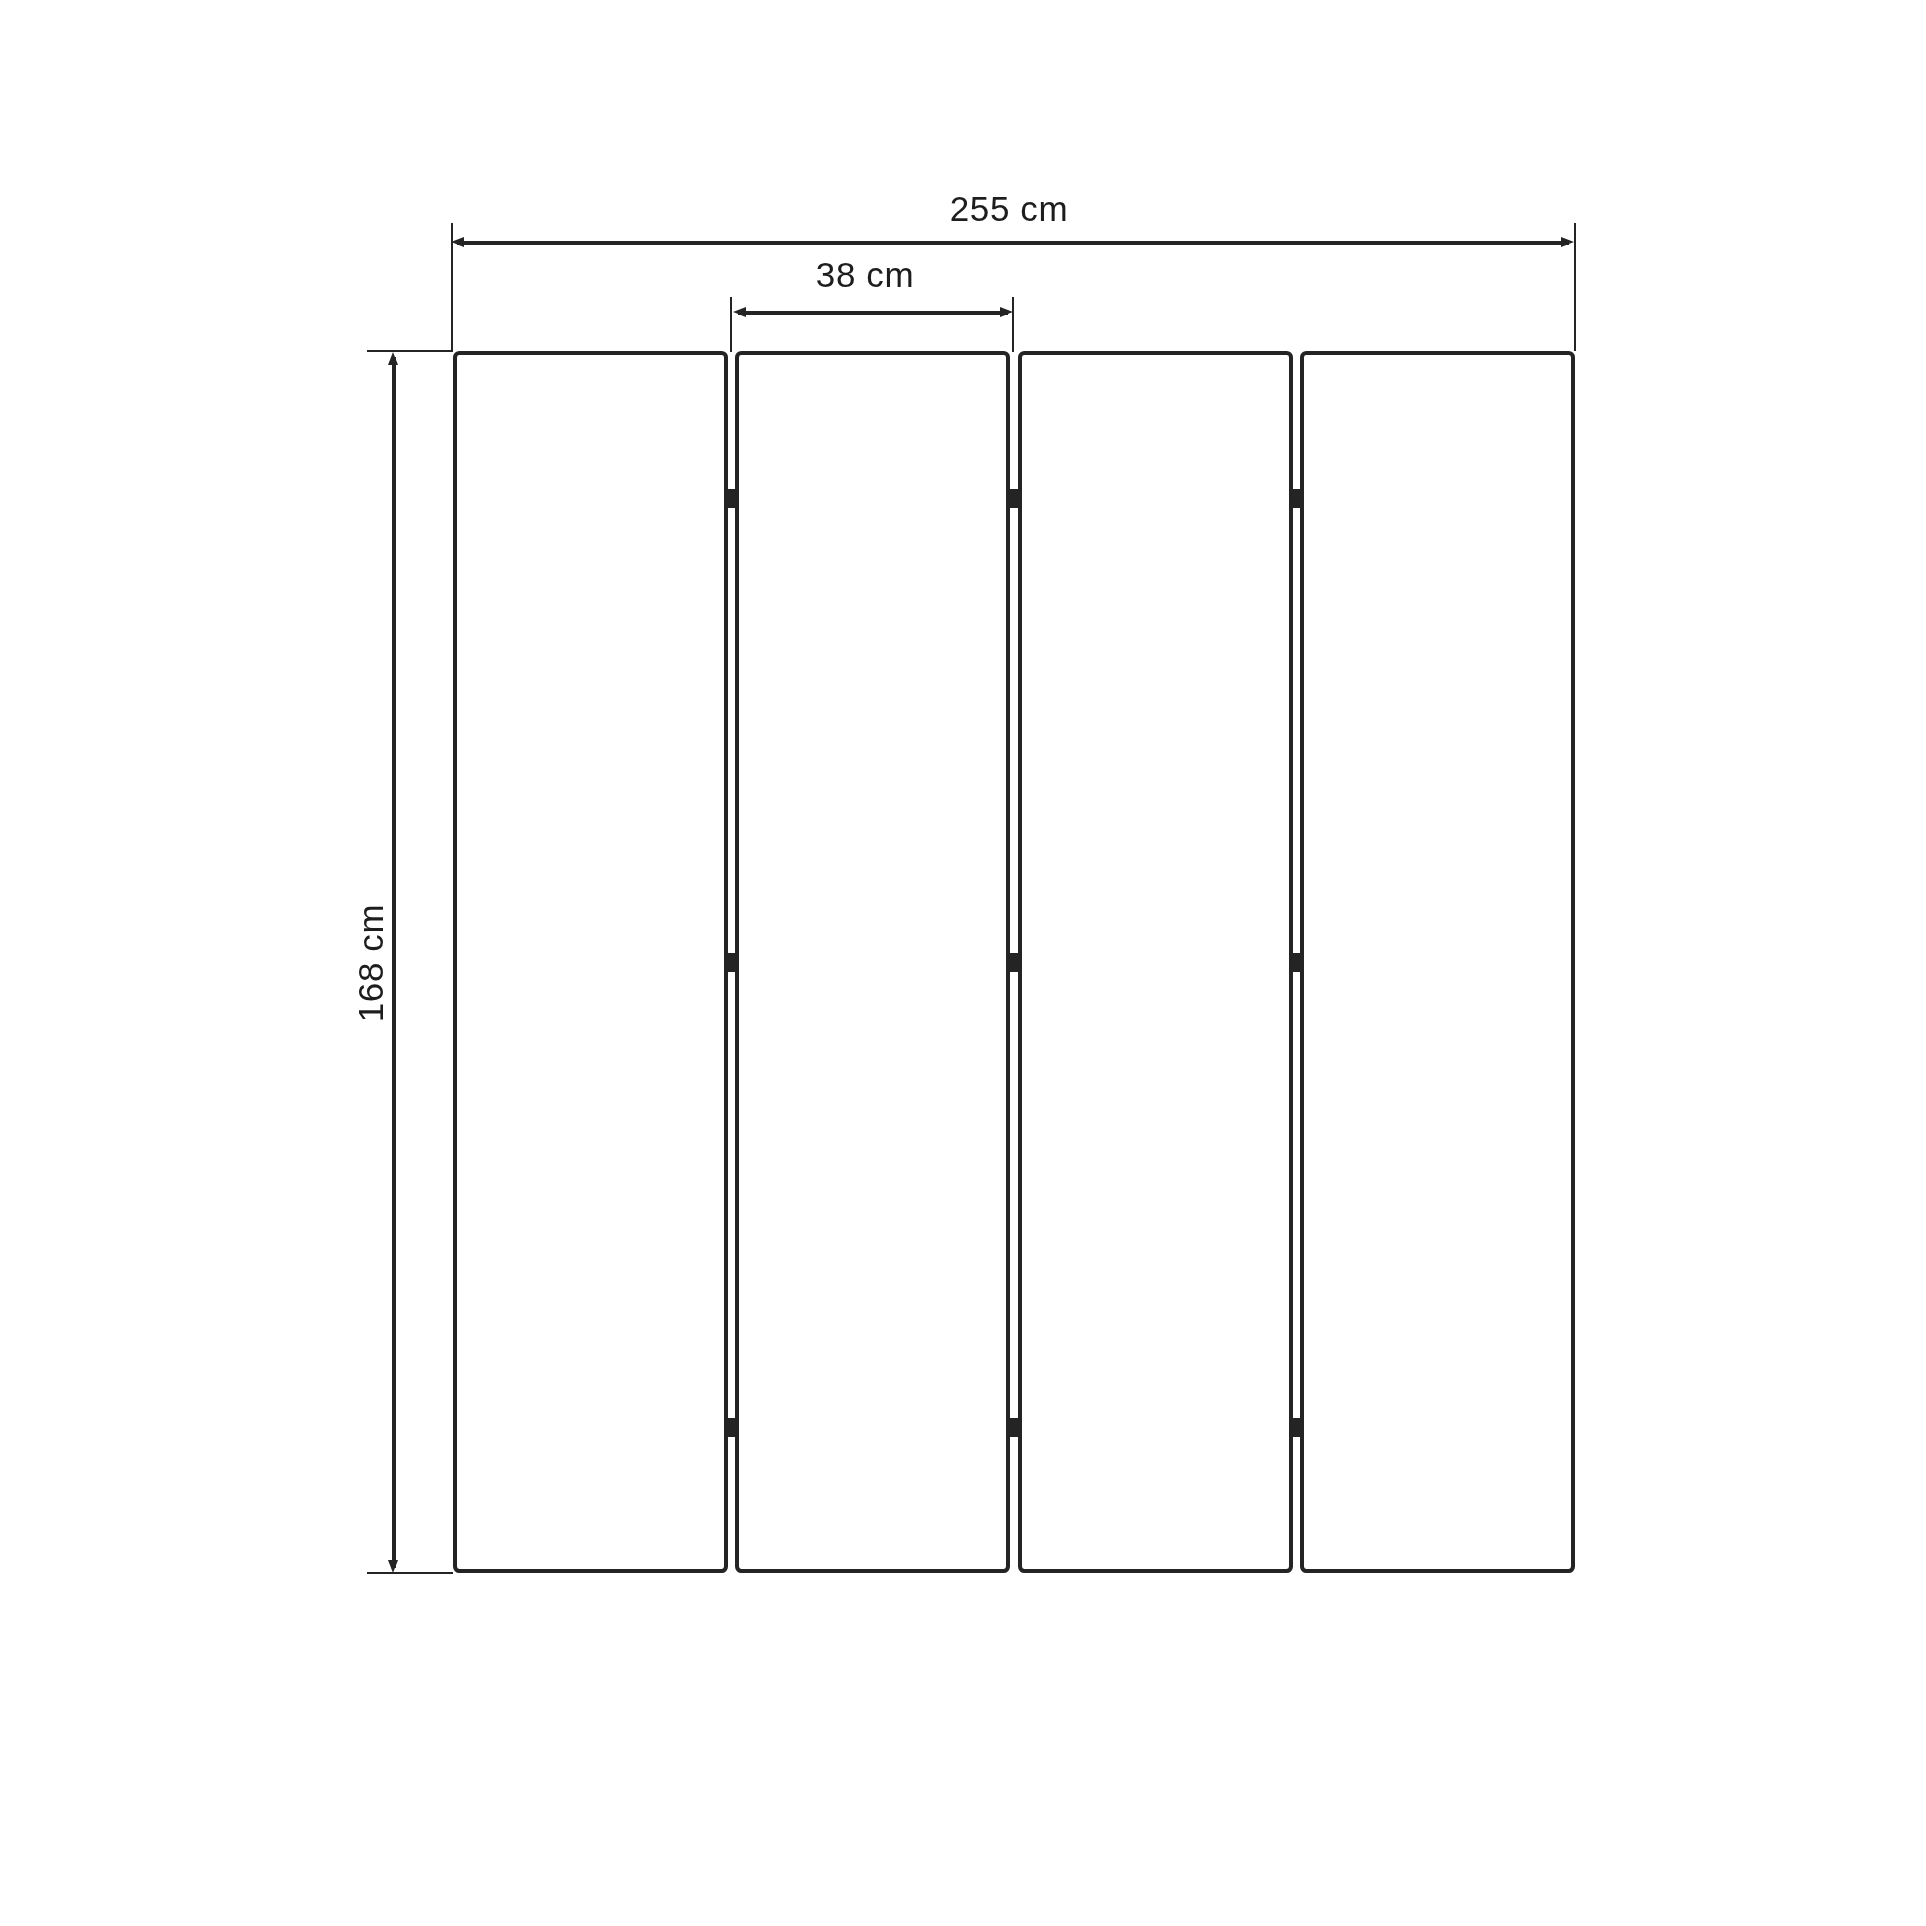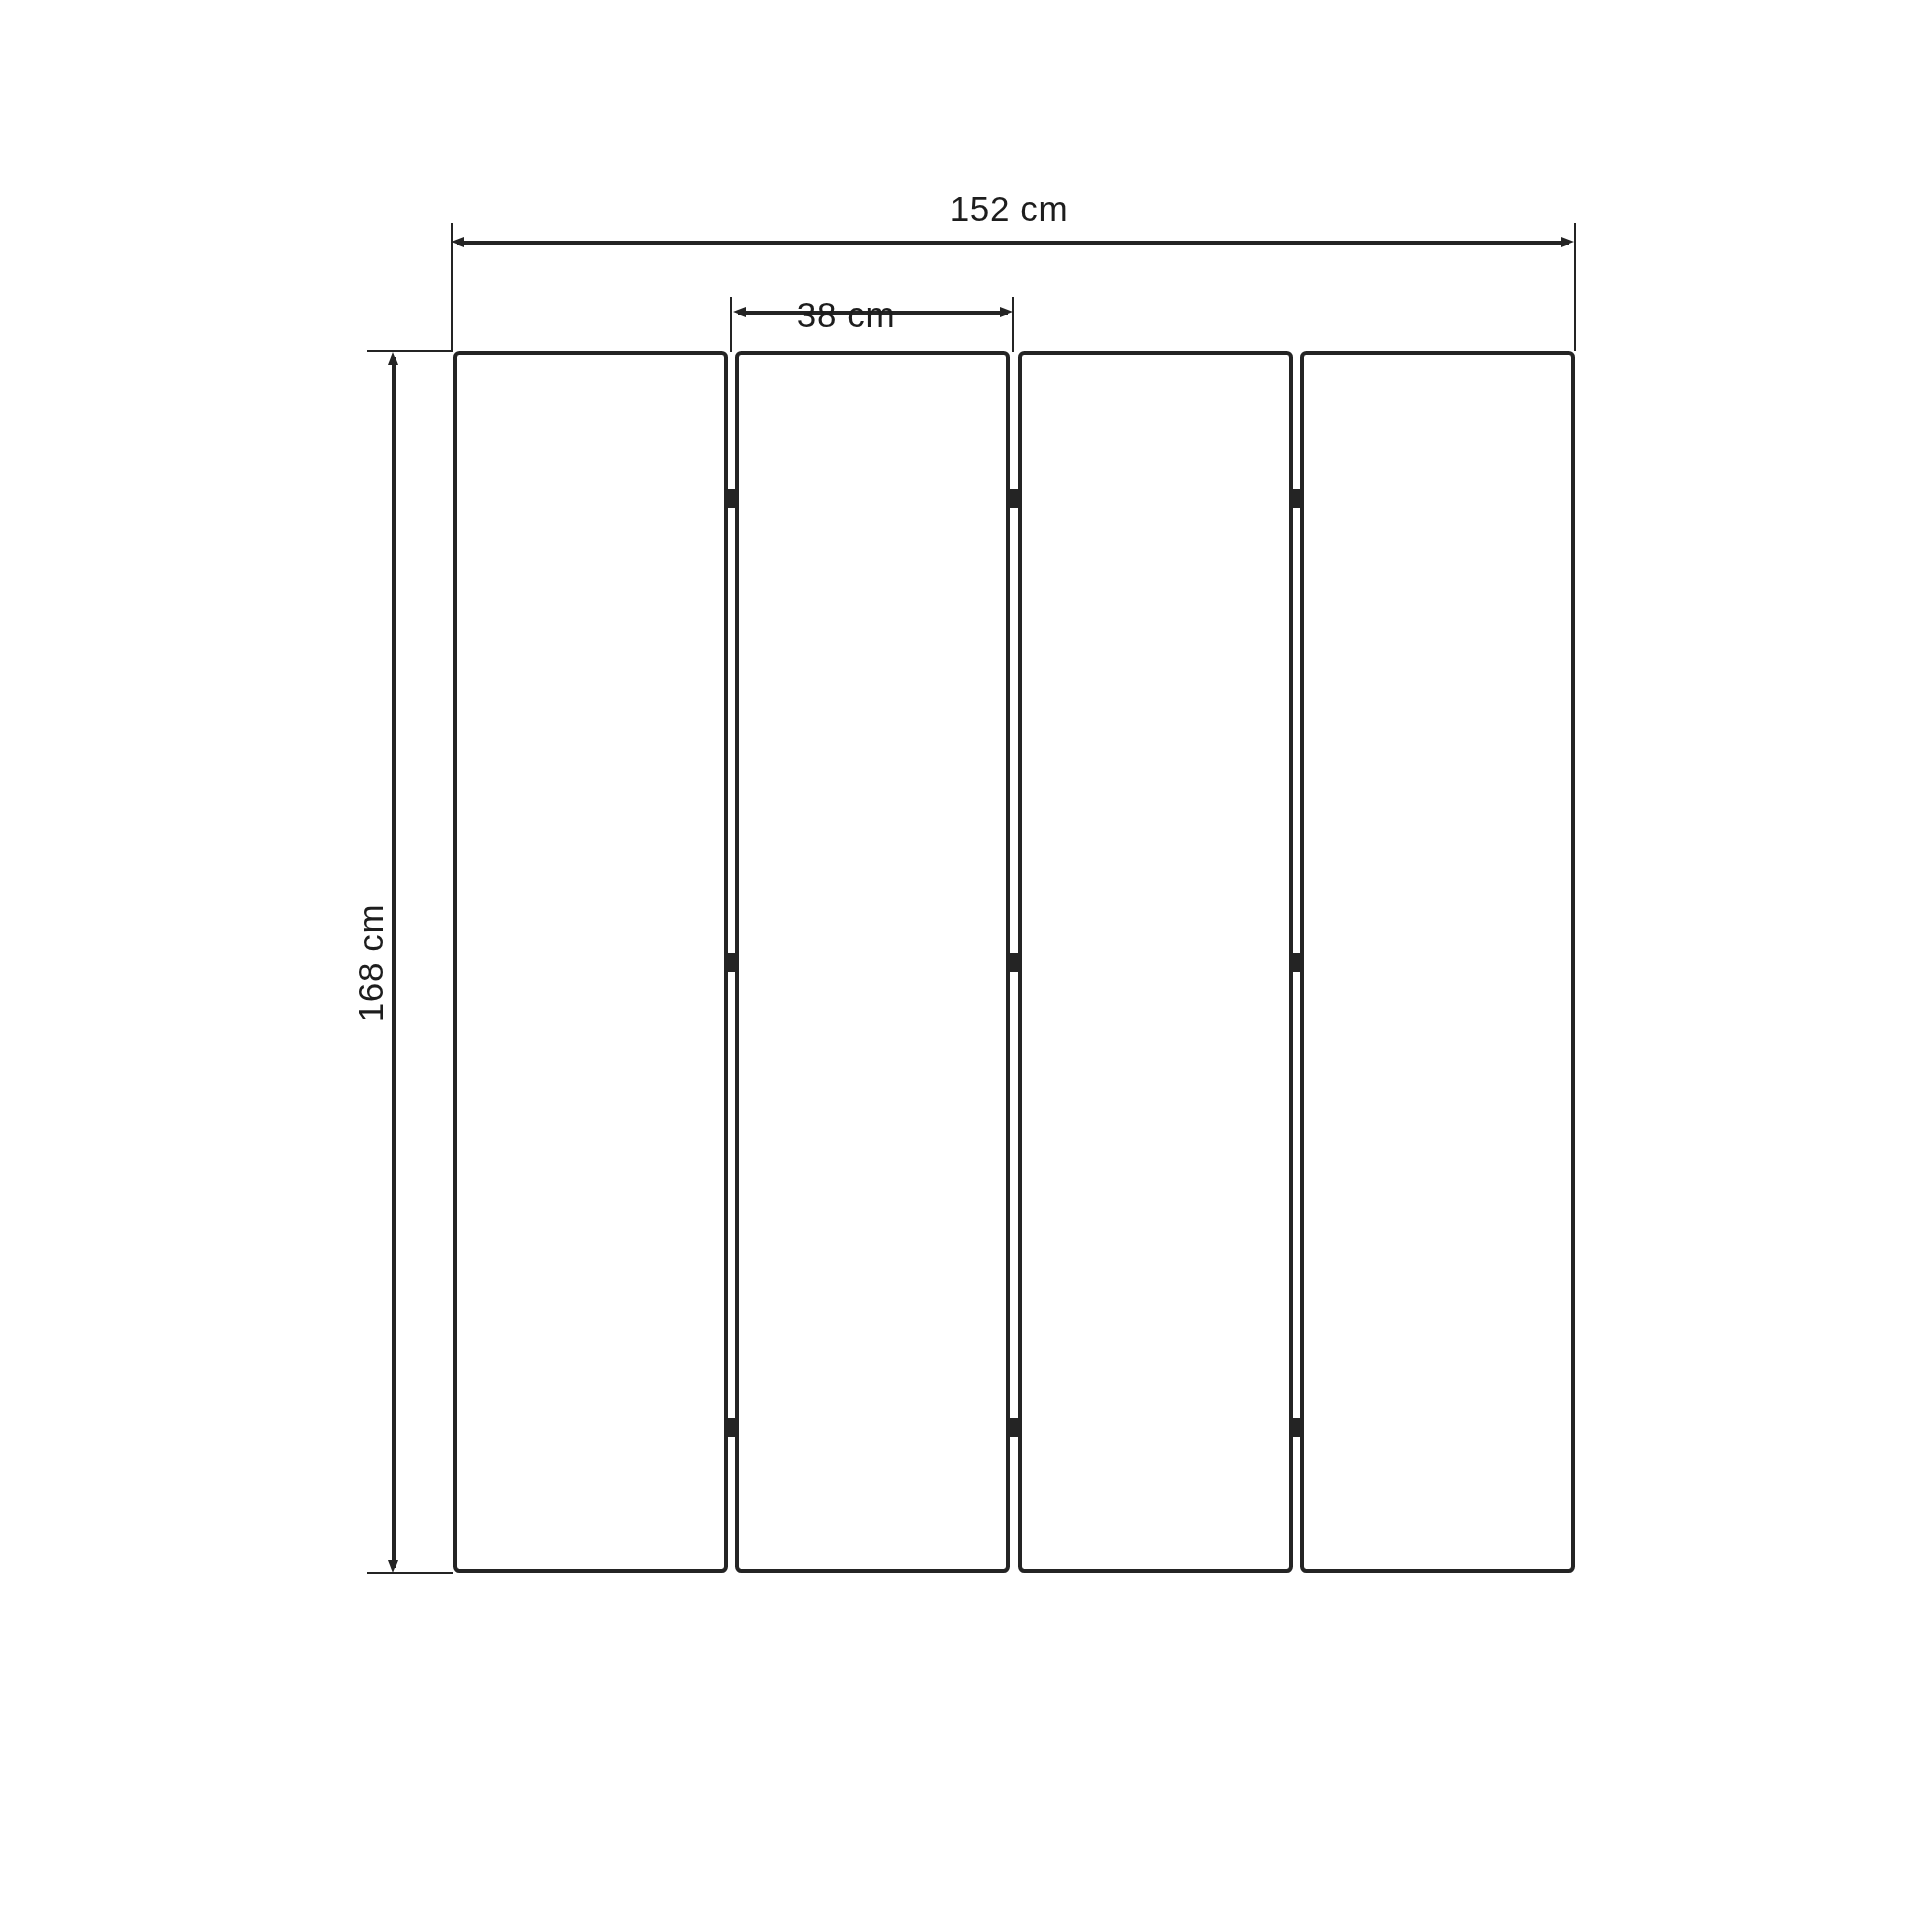--- a/index.html
+++ b/index.html
@@ -59,30 +59,30 @@
 <body>
 
 <div class="stage">
 
   <div>
     <div class="ext" style="left:451px;top:223px;width:1.9px;height:128px;"></div>
     <div class="ext" style="left:1574px;top:223px;width:1.9px;height:128px;"></div>
     <div class="shaft" style="left:457px;top:241px;width:1112px;height:3.9px;"></div>
     <div class="ah left" style="left:451px;top:237px;"></div>
     <div class="ah right" style="left:1561px;top:237px;"></div>
-    <div class="dim-label h-center" style="left:1009px;top:191px;">152 cm</div>
+    <div class="dim-label h-center" style="left:1009px;top:191px;">255 cm</div>
   </div>
 
   <div>
     <div class="ext" style="left:730px;top:297px;width:1.9px;height:55px;"></div>
     <div class="ext" style="left:1012px;top:297px;width:1.9px;height:55px;"></div>
     <div class="shaft" style="left:738px;top:311px;width:270px;height:3.9px;"></div>
     <div class="ah left" style="left:733px;top:307px;"></div>
     <div class="ah right" style="left:1000px;top:307px;"></div>
-    <div class="dim-label h-center" style="left:846px;top:257px;margin-top:40px;">38 cm</div>
+    <div class="dim-label h-center" style="left:865px;top:257px;">38 cm</div>
   </div>
 
   <div>
     <div class="ext" style="left:367px;top:350px;width:86px;height:1.9px;"></div>
     <div class="ext" style="left:367px;top:1572px;width:86px;height:1.9px;"></div>
     <div class="shaft" style="left:392px;top:357px;width:3.9px;height:1211px;"></div>
     <div class="ah up" style="left:388px;top:352px;"></div>
     <div class="ah down" style="left:388px;top:1560px;"></div>
     <div class="dim-label rot" style="left:370px;top:963px;">168 cm</div>
   </div>

